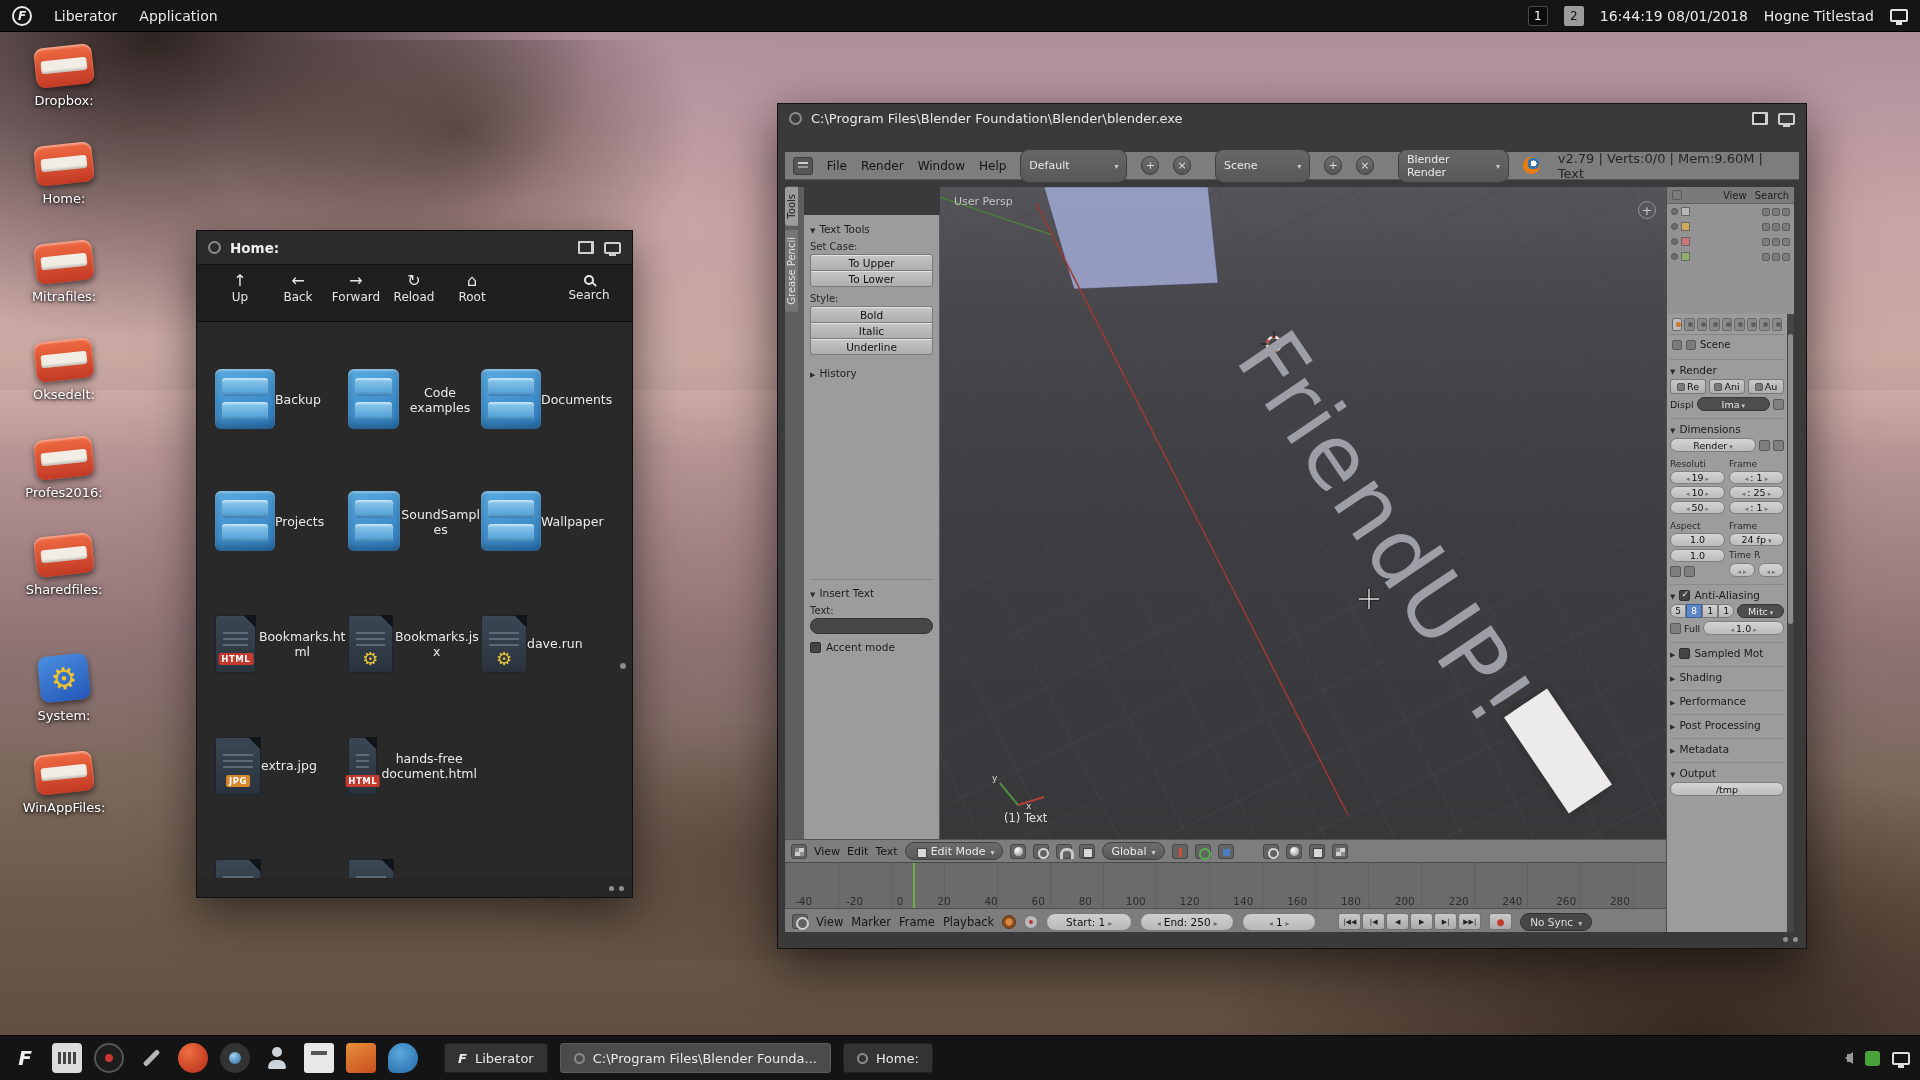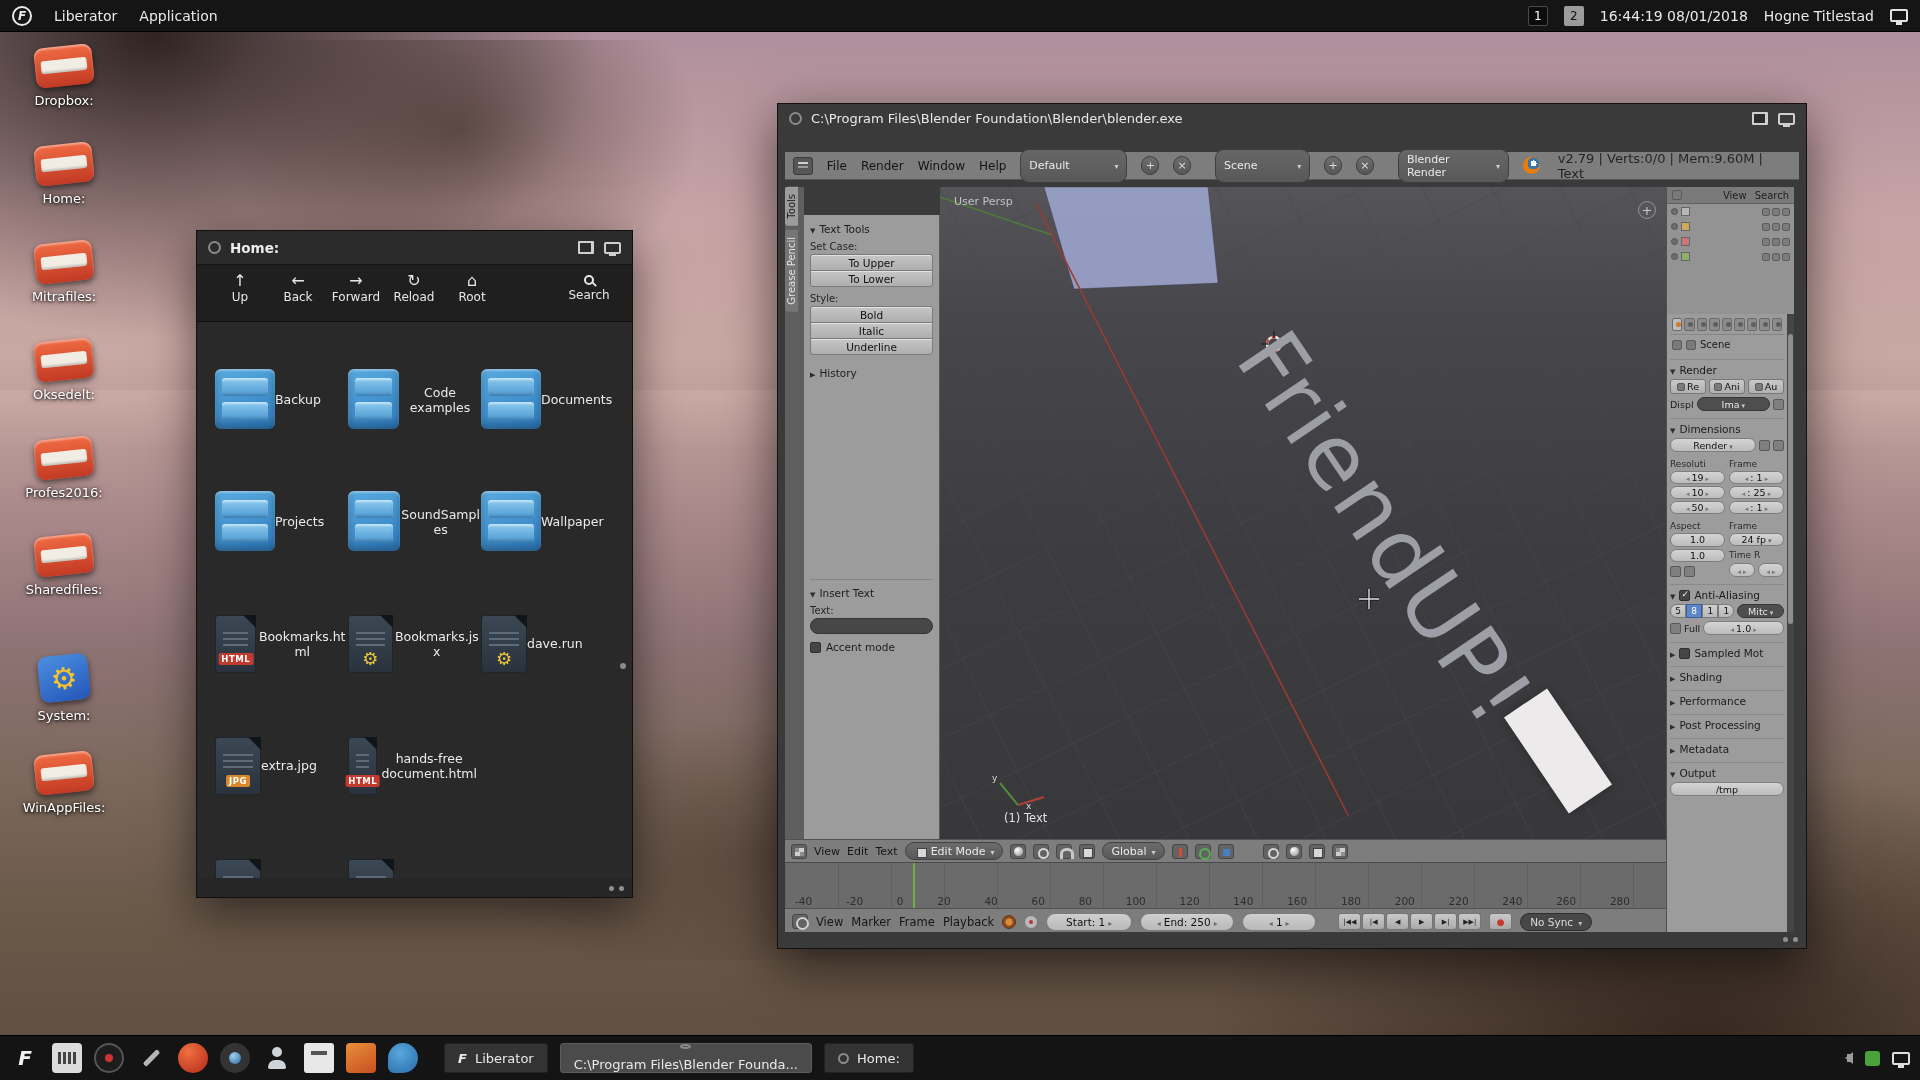--- a/index.html
+++ b/index.html
@@ -263,21 +263,21 @@
 .a-cam{border-radius:50%;background:#333;}
 .a-cam::after{content:"";width:12px;height:12px;border-radius:50%;background:radial-gradient(circle at 35% 30%,#9fd0f0,#2a6aa0);}
 .a-user::before{content:"";position:absolute;top:4px;width:10px;height:10px;border-radius:50%;background:#cdd4da;}
 .a-user::after{content:"";position:absolute;bottom:4px;width:18px;height:9px;border-radius:8px 8px 2px 2px;background:#cdd4da;}
 .a-print{background:#e8e8e8;border-radius:3px;}
 .a-print::after{content:"";width:16px;height:4px;background:#555;margin-top:-10px;}
 .a-media{background:linear-gradient(150deg,#e8903a,#c84e20);border-radius:4px;}
 .a-chat{background:radial-gradient(circle at 40% 35%,#5aa8dd,#246aa8);border-radius:50% 50% 50% 20%;}
 .task{height:30px;display:flex;align-items:center;gap:8px;padding:0 13px;background:#333;border:1px solid #222;
  border-radius:3px;color:#e9e9e9;font-size:13px;}
-.task.act{background:#4b4b4b;border-color:#5c5c5c;flex-direction:column;}
+.task.act{background:#4b4b4b;border-color:#5c5c5c;}
 .task .fi{font-weight:bold;font-style:italic;font-size:13px;}
 .task .fi::after{content:"F";}
 .tray{margin-left:auto;display:flex;align-items:center;gap:12px;}
 .t-spk{width:0;height:0;border:6px solid transparent;border-right:8px solid #9a9a9a;position:relative;}
 .t-spk::after{content:"";position:absolute;left:2px;top:-4px;width:4px;height:8px;background:#9a9a9a;}
 .t-wid{width:15px;height:15px;background:#49a23a;border-radius:3px;}
 .t-mon{width:18px;height:13px;border:2px solid #dedede;border-radius:2px;position:relative;}
 .t-mon::after{content:"";position:absolute;left:4px;bottom:-5px;width:6px;height:3px;background:#dedede;}
 </style>
 </head>

